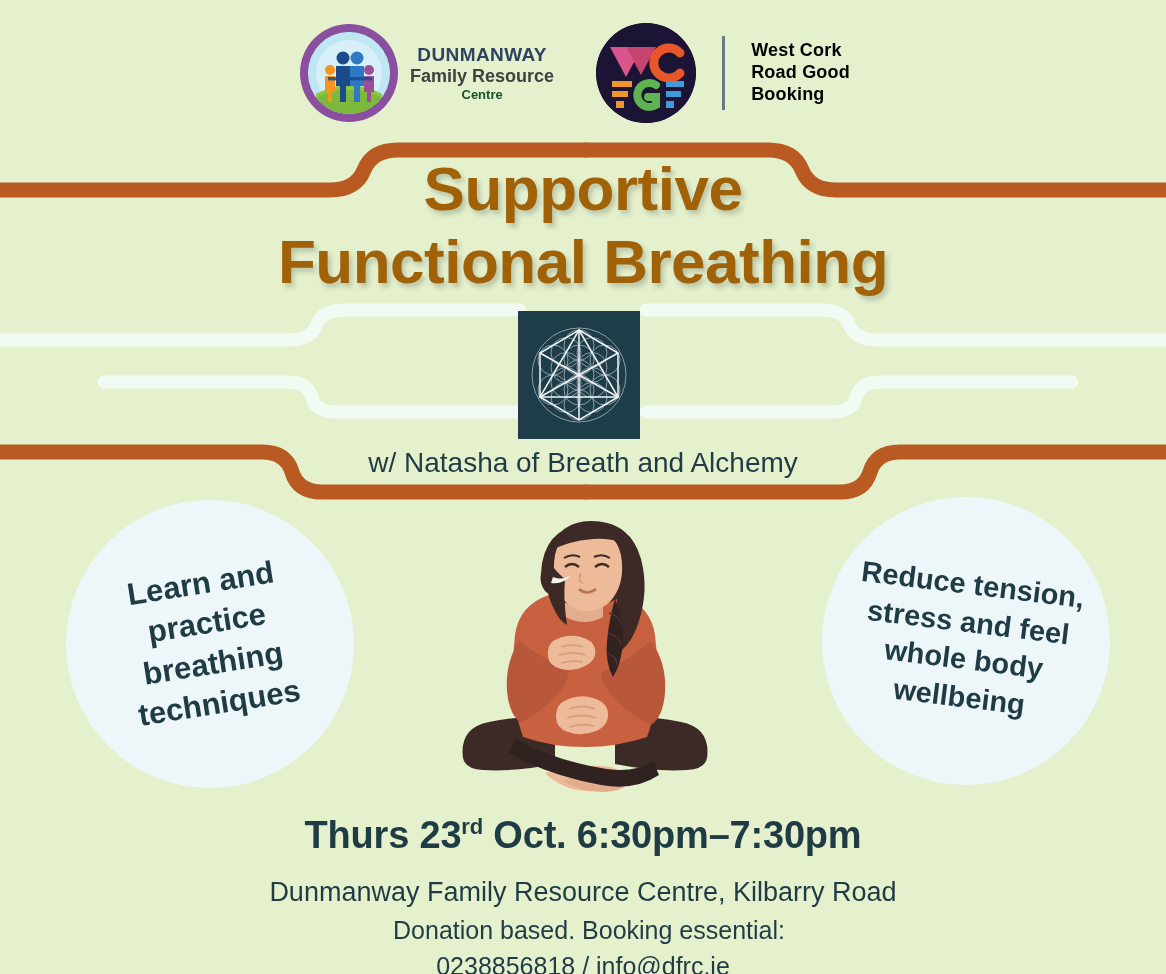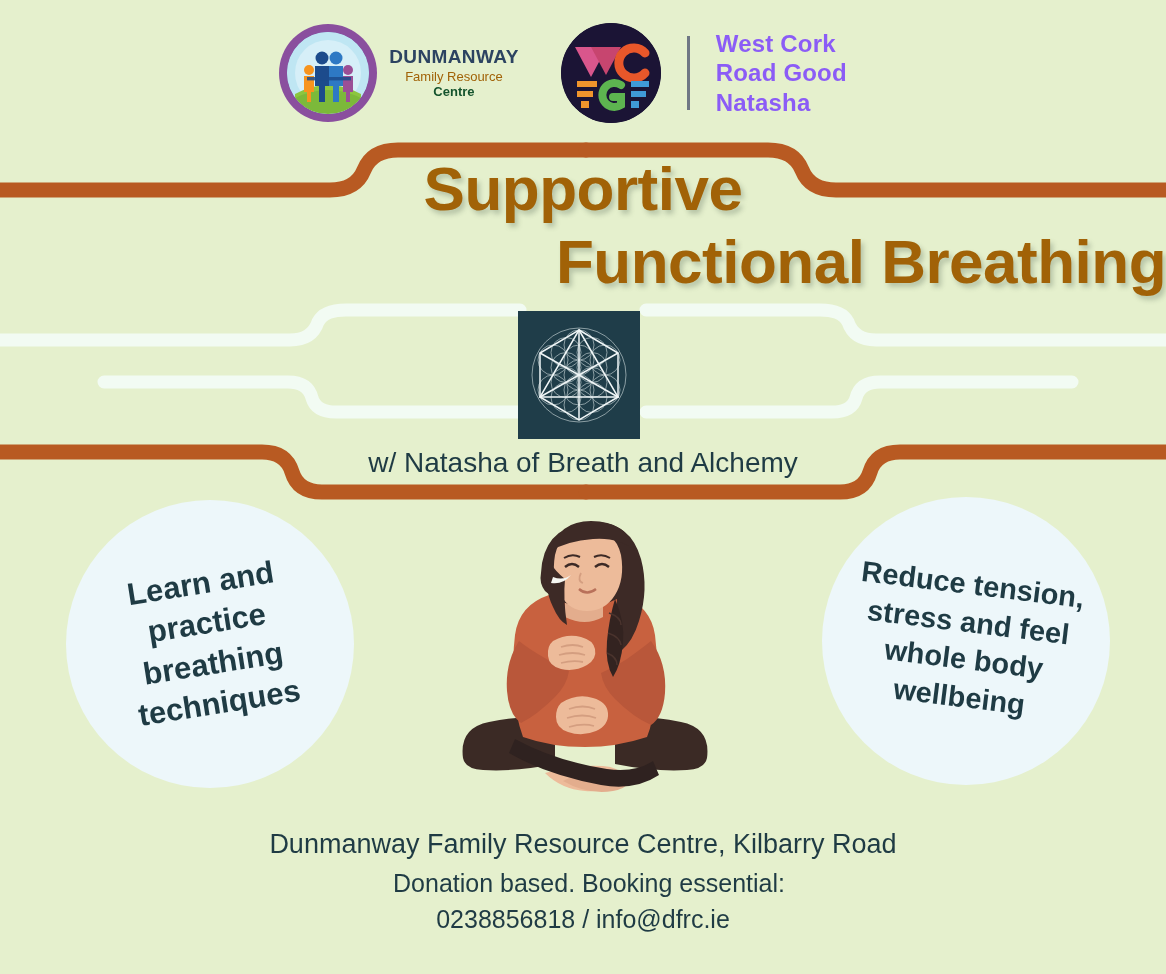--- a/index.html
+++ b/index.html
@@ -15,49 +15,49 @@
     width:1166px;height:974px;
     background:#e5f0cd;
     overflow:hidden;
   }
 
   
   .lines{position:absolute;left:0;top:0;width:1166px;height:974px;pointer-events:none;}
 
   
   .logos{
-    position:absolute;left:0;top:18px;width:1126px;height:110px;
+    position:absolute;left:12px;top:18px;width:1126px;height:110px;
     display:flex;align-items:center;justify-content:center;gap:42px;
   }
   .logo-block{display:flex;align-items:center;gap:12px;}
 
   .drc-mark{width:98px;height:98px;border-radius:50%;
     background:#8a4f9e;display:flex;align-items:center;justify-content:center;flex:0 0 auto;}
   .drc-mark-inner{width:82px;height:82px;border-radius:50%;background:#a8dcef;
     display:flex;align-items:center;justify-content:center;overflow:hidden;position:relative;}
 
   .drc-text{display:flex;flex-direction:column;align-items:center;line-height:1.18;}
   .drc-l1{font-size:19px;font-weight:bold;color:#2c4361;letter-spacing:.4px;}
-  .drc-l2{font-size:13px;font-weight:normal;color:#a16207;}
+  .drc-l2{font-size:18px;font-weight:bold;color:#404040;}
   .drc-l3{font-size:13px;font-weight:bold;color:#14532d;}
 
   .wc-mark{width:100px;height:100px;border-radius:50%;background:#1b1435;flex:0 0 auto;}
   .wc-divider{width:3px;height:74px;background:#6f7784;margin:0 14px;flex:0 0 auto;}
   .wc-text{display:flex;flex-direction:column;line-height:1.22;}
-  .wc-text span{font-size:24px;font-weight:bold;color:#8b5cf6;letter-spacing:.2px;}
+  .wc-text span{font-size:18px;font-weight:bold;color:#000000;letter-spacing:.2px;}
 
   
   .title{
     position:absolute;left:0;top:152px;width:1166px;text-align:center;
     color:#a16207;font-weight:bold;font-size:62px;line-height:1.18;
     letter-spacing:-.5px;
     text-shadow:3px 4px 5px rgba(90,110,90,.33);
   }
   .title .l1{display:block;}
-  .title .l2{display:block;text-align:right;}
+  .title .l2{display:block;}
 
   
   .centre-mark{
     position:absolute;left:518px;top:311px;width:122px;height:128px;
     background:#1f3d49;
   }
 
   .presenter{
     position:absolute;left:0;top:447px;width:1166px;text-align:center;
     color:#1f3b44;font-size:28px;
@@ -160,21 +160,21 @@
         <path d="M60 62 A12 12 0 1 0 60 82 L60 74 L52 74" fill="none" stroke="#5db450" stroke-width="8" stroke-linecap="round"></path>
 
         <rect x="70" y="58" width="18" height="6" fill="#3f9ad8"></rect>
         <rect x="70" y="68" width="15" height="6" fill="#3f9ad8"></rect>
         <rect x="70" y="78" width="8" height="7" fill="#3f9ad8"></rect>
       </svg>
       <div class="wc-divider"></div>
       <div class="wc-text">
         <span>West Cork</span>
         <span>Road Good</span>
-        <span>Natasha</span>
+        <span>Booking</span>
       </div>
     </div>
   </div>
 
   <div class="title">
     <span class="l1">Supportive</span>
     <span class="l2">Functional Breathing</span>
   </div>
 
   <div class="centre-mark">
@@ -273,18 +273,19 @@
     <g stroke="#4a332d" stroke-width="1.6" fill="none">
       <path d="M164 98 q12 4 12 12"></path>
         <path d="M163 118 q12 4 13 12"></path>
         <path d="M162 138 q10 4 10 12"></path>
     </g>
 
     <path d="M108 62 q10 4 18 -2 q-8 10 -20 8 z" fill="#f6f7f2"></path>
   </svg>
 
   <div class="footer">
+    <div class="foot-date"><span>Thurs 23</span><sup>rd</sup><span> Oct. 6:30pm–7:30pm</span></div>
     <div class="foot-venue">Dunmanway Family Resource Centre, Kilbarry Road</div>
     <div class="foot-booking">Donation based. Booking essential:</div>
     <div class="foot-contact">0238856818 / info@dfrc.ie</div>
   </div>
 
 </div>
 
 </body></html>

